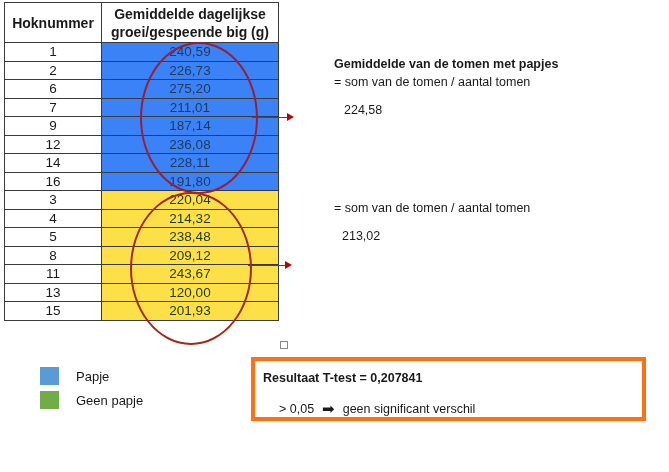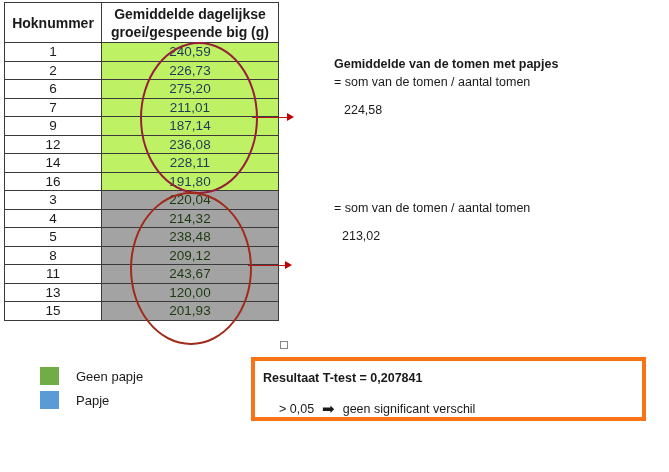--- a/index.html
+++ b/index.html
@@ -2,22 +2,22 @@
 <html><head>
 <meta charset="utf-8">
 <style>
   html, body { margin:0; padding:0; background:#ffffff; }
   body { width:669px; height:472px; position:relative; overflow:hidden; font-family:"Liberation Sans", sans-serif; color:#1a1a1a; }
   .tbl { position:absolute; left:4px; top:2px; width:275px; border-collapse:collapse; font-size:13.5px; }
   .tbl th, .tbl td { border:1px solid #3a3a3a; padding:0; text-align:center; }
   .tbl th { font-weight:bold; height:39px; line-height:18px; background:#fff; font-size:14px; }
   .tbl td { height:17.5px; line-height:17px; }
   .tbl td.num { background:#fff; width:96px; }
-  .tbl td.val.blue { background:#bef264; color:#1f3a5a;margin-left:32px; }
-  .tbl td.val.green { background:#a3a3a3; color:#1e3a10; }
+  .tbl td.val.blue { background:#3b82f6; color:#1f3a5a;margin-left:32px; }
+  .tbl td.val.green { background:#fde047; color:#1e3a10; }
   .tbl th.c1 { width:96px; }
   .ellipse { position:absolute; border:2px solid #9b1c2e; border-radius:50%; pointer-events:none; }
   .ell1 { left:140px; top:42px; width:114px; height:148px; border-color:#962039; }
   .ell2 { left:130px; top:192px; width:118px; height:149px; border-color:#a12a1a; }
   .arrow { position:absolute; height:0; border-top:1.5px solid #b31b1b; }
   .arrow::after { content:""; position:absolute; right:-6px; top:-5px; border-left:7px solid #c00000; border-top:4px solid transparent; border-bottom:4px solid transparent; }
   .a1 { left:252px; top:117px; width:36px; }
   .a2 { left:248px; top:265px; width:38px; }
   .note { position:absolute; font-size:12.5px; line-height:18px; }
   .note .title { font-weight:bold; }
@@ -125,26 +125,26 @@
   <div class="val">224,58</div>
 </div>
 
 <div class="note n2">
   <div>= som van de tomen / aantal tomen</div>
   <div class="val">213,02</div>
 </div>
 
 <div class="legend">
   <div class="row">
+    <div class="sw" style="background:#5b9bd5"></div>
+    <span>Papje</span>
+  </div>
+  <div class="row">
     <div class="sw" style="background:#70ad47"></div>
     <span>Geen papje</span>
-  </div>
-  <div class="row">
-    <div class="sw" style="background:#5b9bd5"></div>
-    <span>Papje</span>
   </div>
 </div>
 
 <div class="result">
   <div class="l1">Resultaat T-test = 0,207841</div>
   <div class="l2">
     <span class="gt">&gt; 0,05</span>
     <span class="arr">➡</span>
     <span>geen significant verschil</span>
   </div>

